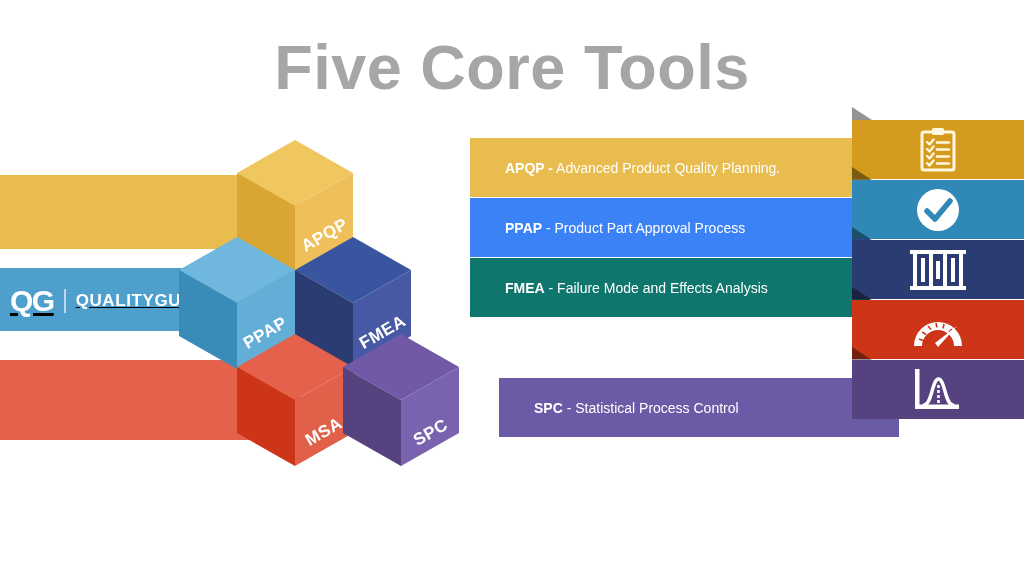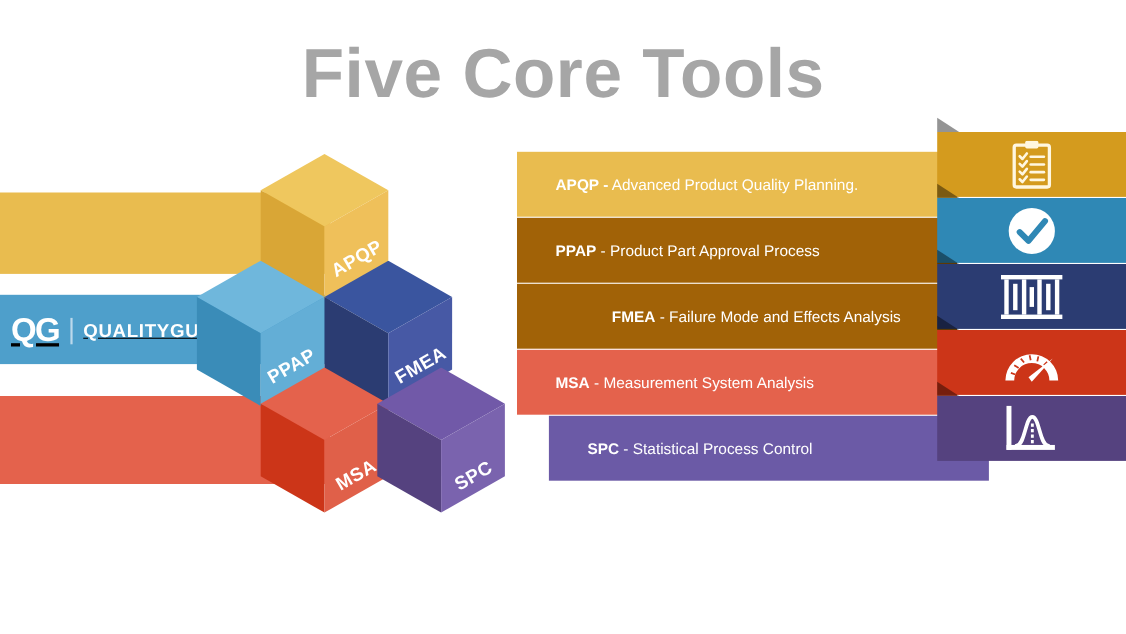--- a/index.html
+++ b/index.html
@@ -158,37 +158,37 @@
           <polyline points="9,35 11.5,37.5 15.5,32.5"></polyline>
           <line x1="19" y1="14.5" x2="31" y2="14.5"></line>
           <line x1="19" y1="21.5" x2="31" y2="21.5"></line>
           <line x1="19" y1="28.5" x2="31" y2="28.5"></line>
           <line x1="19" y1="35.5" x2="31" y2="35.5"></line>
         </g>
       </svg>
     </span>
   </div>
 
-  <div class="row" style="top:198px; background:#a16207;">
+  <div class="row" style="top:198px; background:#3b82f6;">
     <div class="row-text">
       <b>PPAP</b><span> - Product Part Approval Process</span>
     </div>
     <span class="row-fold"></span>
   </div>
   <div class="iconcell" style="top:180px; background:#2F88B5;">
     <span class="icon-fold"></span>
     <span>
       <svg width="46" height="46" viewBox="0 0 46 46">
         <circle cx="23" cy="23" r="21" fill="#ffffff"></circle>
         <polyline points="12,24 20,32 35,14" fill="none" stroke="#2F88B5" stroke-width="5.5" stroke-linecap="round" stroke-linejoin="round"></polyline>
       </svg>
     </span>
   </div>
 
-  <div class="row" style="top:258px; background:#a16207;justify-content:center;">
+  <div class="row" style="top:258px; background:#0f766e;">
     <div class="row-text">
       <b>FMEA</b><span> - Failure Mode and Effects Analysis</span>
     </div>
     <span class="row-fold"></span>
   </div>
   <div class="iconcell" style="top:240px; background:#2B3C72;">
     <span class="icon-fold"></span>
     <span>
       <svg width="56" height="42" viewBox="0 0 56 42">
         <rect x="0" y="1" width="56" height="4" fill="#ffffff"></rect>
@@ -197,26 +197,20 @@
         <rect x="11" y="9" width="4" height="24" fill="#ffffff"></rect>
         <rect x="19" y="5" width="4" height="32" fill="#ffffff"></rect>
         <rect x="26" y="12" width="4" height="18" fill="#ffffff"></rect>
         <rect x="33" y="5" width="4" height="32" fill="#ffffff"></rect>
         <rect x="41" y="9" width="4" height="24" fill="#ffffff"></rect>
         <rect x="49" y="5" width="4" height="32" fill="#ffffff"></rect>
       </svg>
     </span>
   </div>
 
-  <div class="row" style="top:318px; background:#E4624C;">
-    <div class="row-text">
-      <b>MSA</b><span> - Measurement System Analysis</span>
-    </div>
-    <span class="row-fold"></span>
-  </div>
   <div class="iconcell" style="top:300px; background:#CC3518;">
     <span class="icon-fold"></span>
     <span>
       <svg width="56" height="40" viewBox="0 0 56 40">
         <path d="M4,36 A24,24 0 0 1 52,36 L44,36 A16,16 0 0 0 12,36 Z" fill="#ffffff"></path>
         <g stroke="#CC3518" stroke-width="1.6">
           <line x1="9" y1="29" x2="13" y2="30.5"></line>
           <line x1="12" y1="22" x2="16" y2="24.5"></line>
           <line x1="18" y1="16" x2="21" y2="19.5"></line>
           <line x1="26" y1="13" x2="27" y2="17.5"></line>

